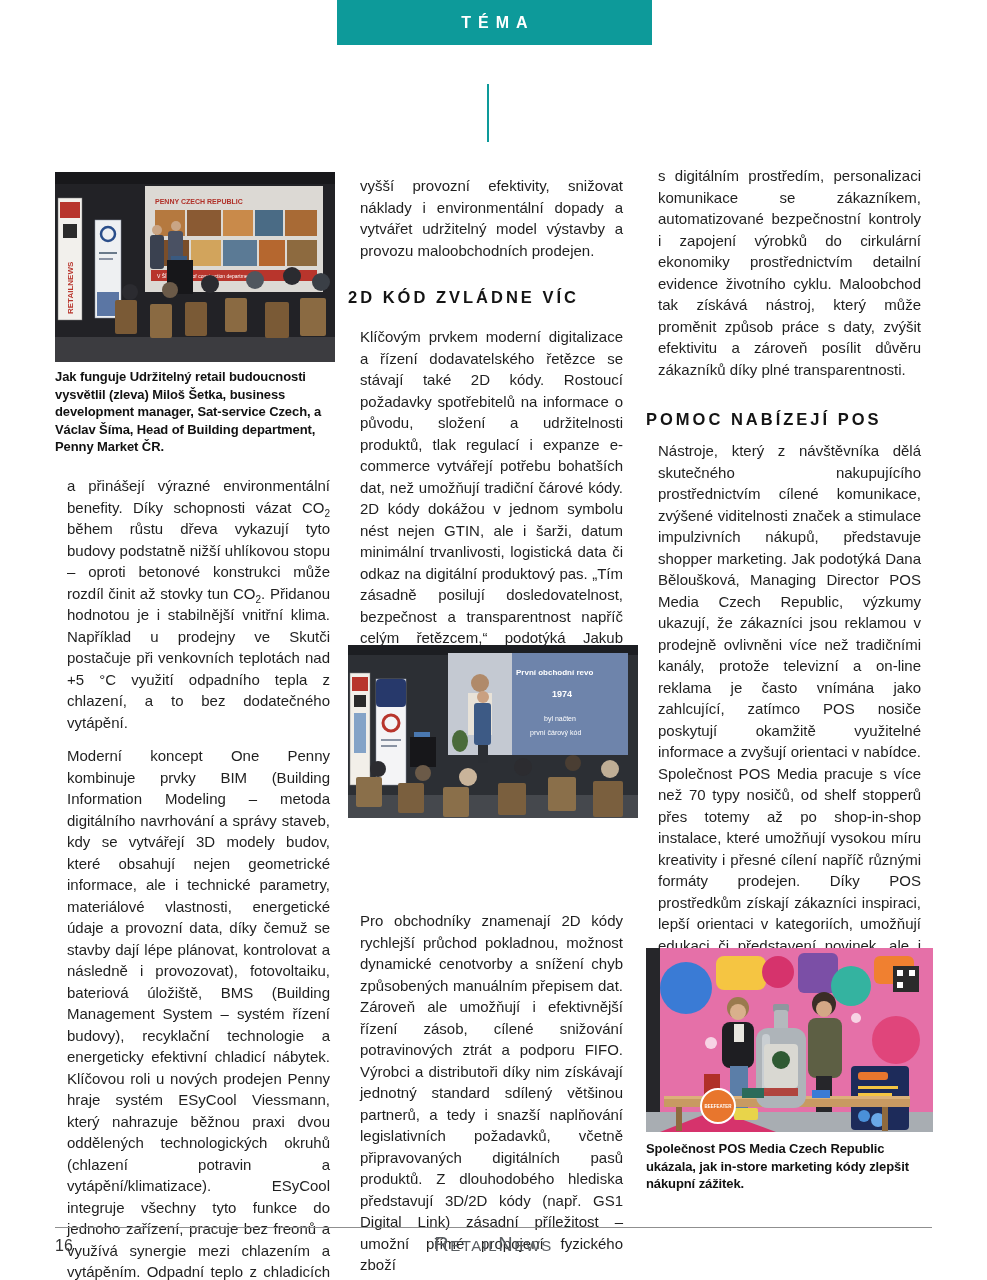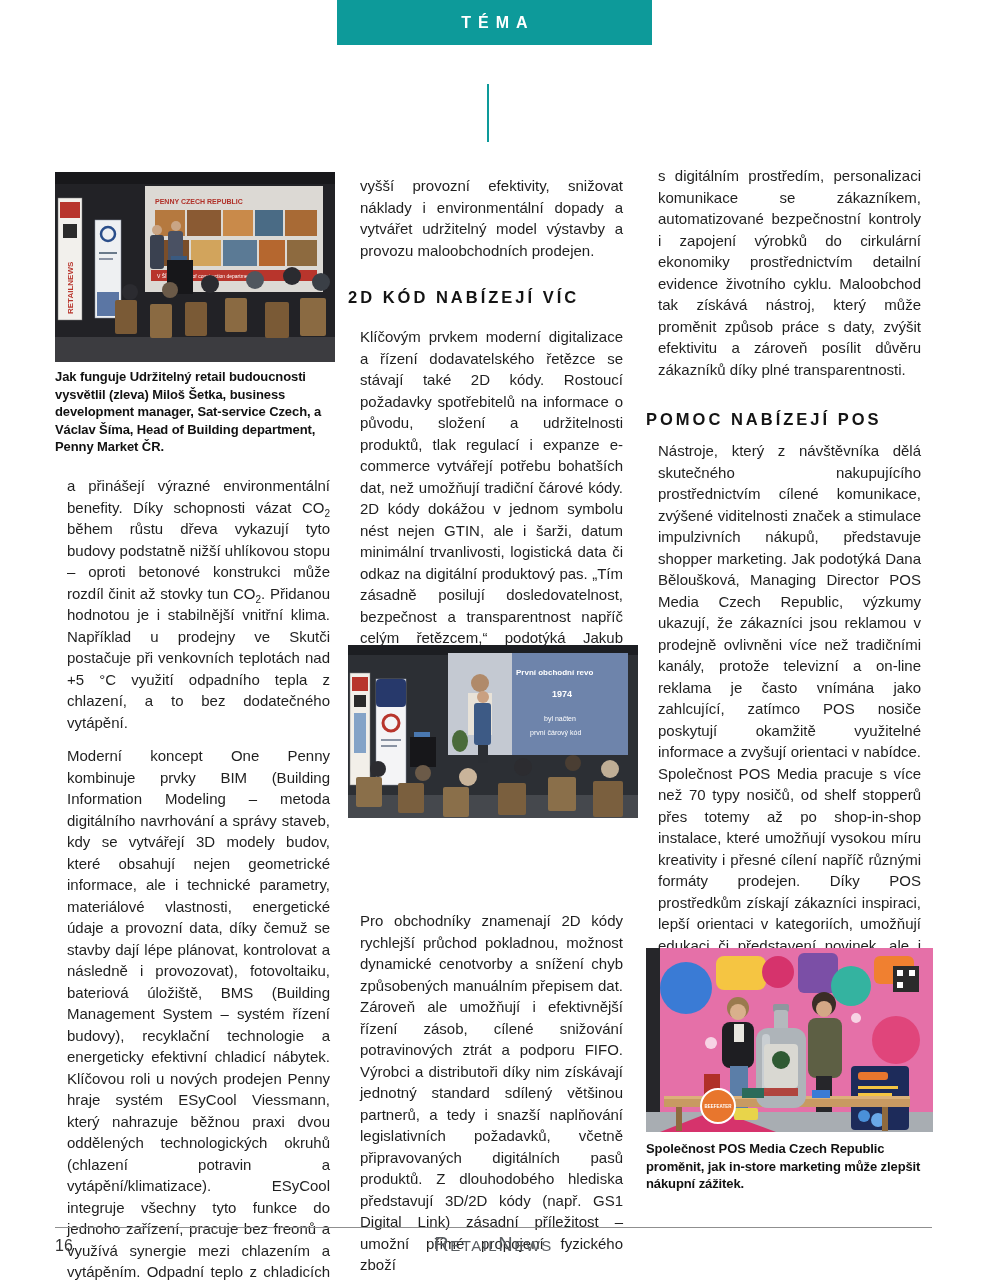--- a/index.html
+++ b/index.html
@@ -125,21 +125,21 @@
   <div class="abs col caption" style="left:55px;top:368px;width:284px;">Jak funguje Udržitelný retail budoucnosti vysvětlil (zleva) Miloš Šetka, business development manager, Sat-service Czech, a Václav Šíma, Head of Building department, Penny Market ČR.</div>
 
   <div class="abs col body-text" style="left:55px;top:463px;">
     <p><span>a přinášejí výrazné environmentální benefity. Díky schopnosti vázat CO</span><sub>2</sub><span> během růstu dřeva vykazují tyto budovy podstatně nižší uhlíkovou stopu – oproti betonové konstrukci může rozdíl činit až stovky tun CO</span><sub>2</sub><span>. Přidanou hodnotou je i stabilnější vnitřní klima. Například u prodejny ve Skutči postačuje při venkovních teplotách nad +5 °C využití odpadního tepla z chlazení, a to bez dodatečného vytápění.</span></p>
     <p>Moderní koncept One Penny kombinuje prvky BIM (Building Information Modeling – metoda digitálního navrhování a správy staveb, kdy se vytvářejí 3D modely budov, které obsahují nejen geometrické informace, ale i technické parametry, materiálové vlastnosti, energetické údaje a provozní data, díky čemuž se stavby dají lépe plánovat, kontrolovat a následně i provozovat), fotovoltaiku, bateriová úložiště, BMS (Building Management System – systém řízení budovy), recyklační technologie a energeticky efektivní chladicí nábytek. Klíčovou roli u nových prodejen Penny hraje systém ESyCool Viessmann, který nahrazuje běžnou praxi dvou oddělených technologických okruhů (chlazení potravin a vytápění/klimatizace). ESyCool integruje všechny tyto funkce do jednoho zařízení, pracuje bez freonů a využívá synergie mezi chlazením a vytápěním. Odpadní teplo z chladicích procesů je efektivně rekuperováno, čímž lze dosáhnout úspory energie až 30 % oproti standardním řešením. Tato koncepce umožňuje řetězci dosahovat</p>
   </div>
 
   <div class="abs col body-text" style="left:348px;top:163px;">
     <p>vyšší provozní efektivity, snižovat náklady i environmentální dopady a vytvářet udržitelný model výstavby a provozu maloobchodních prodejen.</p>
   </div>
-  <div class="abs heading" style="left:348px;top:288px;">2D KÓD NABÍZEJÍ VÍC</div>
+  <div class="abs heading" style="left:348px;top:288px;">2D KÓD ZVLÁDNE VÍC</div>
   <div class="abs col body-text" style="left:348px;top:314px;">
     <p>Klíčovým prvkem moderní digitalizace a řízení dodavatelského řetězce se stávají také 2D kódy. Rostoucí požadavky spotřebitelů na informace o původu, složení a udržitelnosti produktů, tlak regulací i expanze e-commerce vytvářejí potřebu bohatších dat, než umožňují tradiční čárové kódy. 2D kódy dokážou v jednom symbolu nést nejen GTIN, ale i šarži, datum minimální trvanlivosti, logistická data či odkaz na digitální produktový pas. „Tím zásadně posilují dosledovatelnost, bezpečnost a transparentnost napříč celým řetězcem,“ podotýká Jakub Cihlář, manažer GS1 BarCodes, GS1 Czech Republic.</p>
   </div>
 
   <div class="abs photo" style="left:348px;top:645px;width:290px;height:204px;">
     <svg width="290" height="173" viewBox="0 0 290 173" preserveAspectRatio="none">
       <rect x="0" y="0" width="290" height="173" fill="#2c2f34"></rect>
       <rect x="0" y="0" width="290" height="10" fill="#1c1e22"></rect>
       <rect x="0" y="150" width="290" height="23" fill="#45484d"></rect>
 
@@ -273,19 +273,19 @@
       <g>
         <rect x="58" y="126" width="16" height="22" fill="#b03028"></rect>
         <rect x="96" y="140" width="22" height="10" fill="#2b6b5a"></rect>
         <rect x="166" y="142" width="18" height="8" fill="#3a7bd5"></rect>
         <rect x="88" y="160" width="24" height="12" rx="2" fill="#e8d44a"></rect>
         <circle cx="72" cy="158" r="17" fill="#e8762d" stroke="#ffffff" stroke-width="2"></circle>
         <text x="72" y="160" font-size="4.5" font-weight="bold" fill="#ffffff" text-anchor="middle">BEEFEATER</text>
       </g>
     </svg>
   </div>
-  <div class="abs col caption" style="left:646px;top:1140px;">Společnost POS Media Czech Republic proměnit, jak in-store marketing může zlepšit nákupní zážitek.</div>
+  <div class="abs col caption" style="left:646px;top:1140px;">Společnost POS Media Czech Republic ukázala, jak in-store marketing kódy zlepšit nákupní zážitek.</div>
 
   <div class="abs footer-rule"></div>
   <div class="abs page-number">16</div>
   <div class="abs footer-logo"><span class="lg">R</span><span class="sm">ETAIL</span><span class="lg">N</span><span class="sm">EWS</span></div>
 
 </div>
 
 </body></html>

